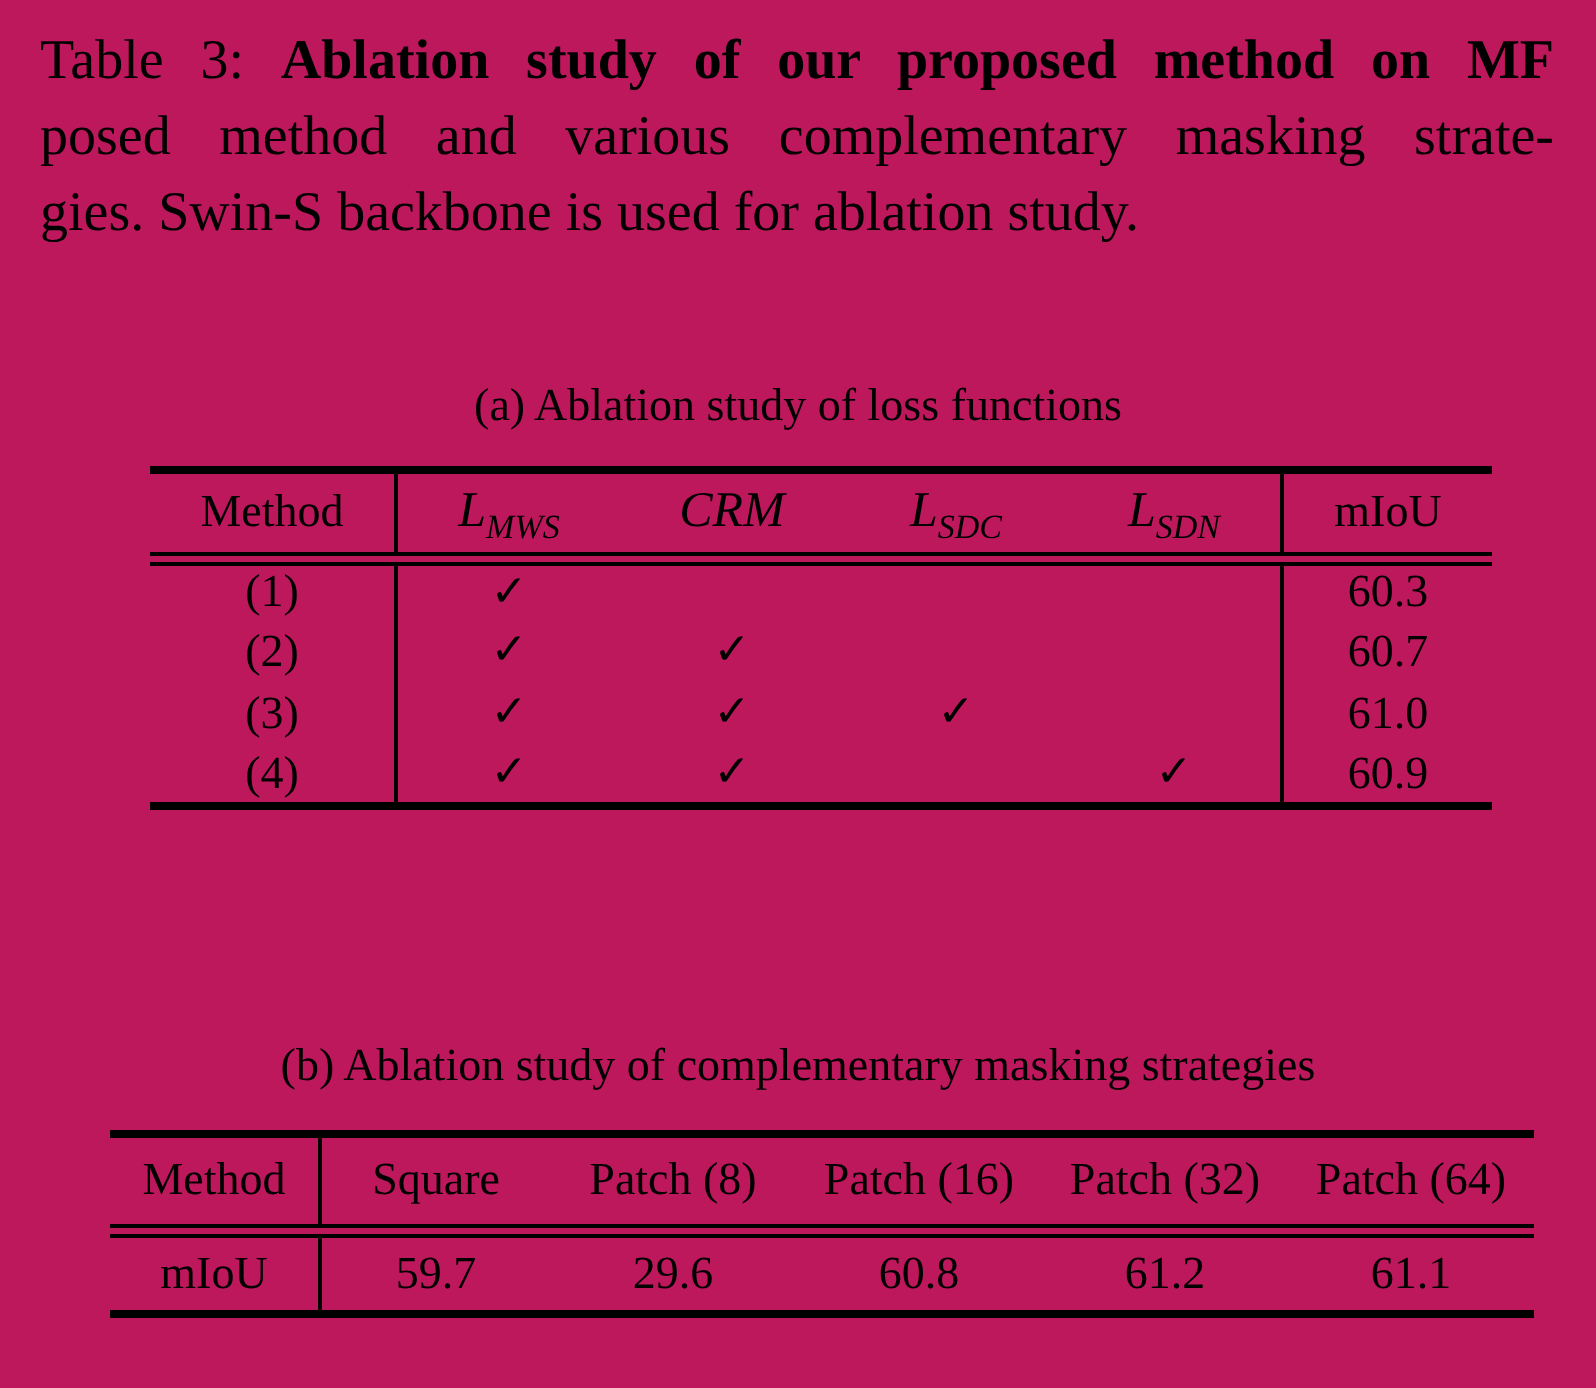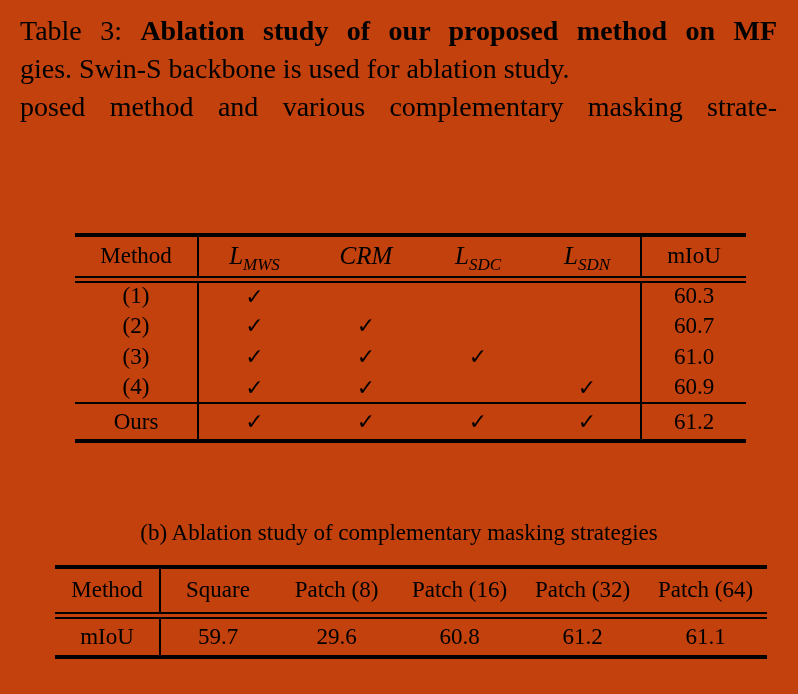--- a/index.html
+++ b/index.html
@@ -1,20 +1,20 @@
 <!DOCTYPE html>
 <html><head>
 <meta charset="utf-8">
 <style>
   html, body { margin: 0; padding: 0; background: #ffffff; }
   #page {
     position: relative;
     width: 798px;
     height: 694px;
-    background: #c2410c;
+    background: #be185d;
     color: #000000;
     font-family: "Liberation Serif", serif;
     overflow: hidden;
   }
 
   
   #caption {
     position: absolute;
     left: 20px;
     top: 12px;
@@ -74,24 +74,25 @@
   .math sub { font-size: 17px; font-style: italic; line-height: 0; }
   .check { font-family: "DejaVu Sans", sans-serif; font-size: 22px; }
 </style>
 </head>
 <body>
 
 <div id="page">
 
   <div id="caption">
     <div class="cap-line"><span>Table 3: </span><span class="cap-bold">Ablation study of our proposed method on MF</span></div>
+    <div class="cap-line">posed method and various complementary masking strate-</div>
     <div class="cap-line last">gies. Swin-S backbone is used for ablation study.</div>
-    <div class="cap-line">posed method and various complementary masking strate-</div>
   </div>
 
+  <div class="subcaption" id="subcap-a">(a) Ablation study of loss functions</div>
 
   <table id="table-a">
     <colgroup>
       <col style="width:123px">
         <col style="width:112px">
         <col style="width:112px">
       <col style="width:112px">
         <col style="width:107px">
         <col style="width:105px">
     </colgroup>
@@ -129,28 +130,20 @@
         <td class="vsep">61.0</td>
       </tr>
       <tr class="row-m4">
         <td>(4)</td>
         <td class="vsep check">✓</td>
         <td class="check">✓</td>
         <td class="check"></td>
         <td class="check">✓</td>
         <td class="vsep">60.9</td>
       </tr>
-      <tr class="row-ours">
-        <td>Ours</td>
-        <td class="vsep check">✓</td>
-        <td class="check">✓</td>
-        <td class="check">✓</td>
-        <td class="check">✓</td>
-        <td class="vsep bold">61.2</td>
-      </tr>
     </tbody>
   </table>
 
   <div class="subcaption" id="subcap-b">(b) Ablation study of complementary masking strategies</div>
 
   <table id="table-b">
     <colgroup>
       <col style="width:105px">
         <col style="width:115px">
         <col style="width:123px">

